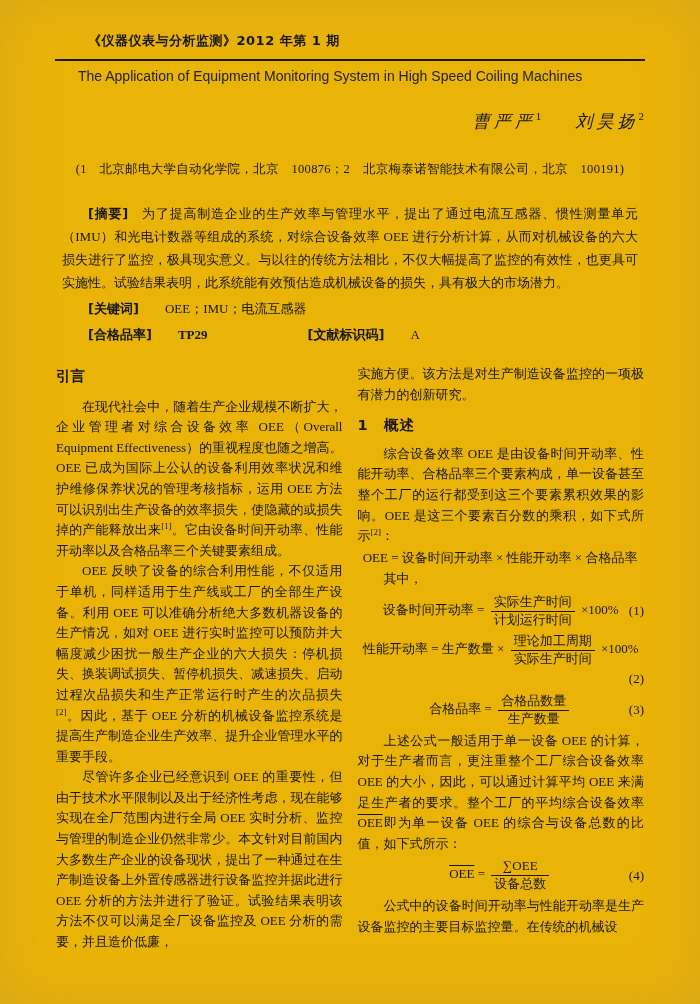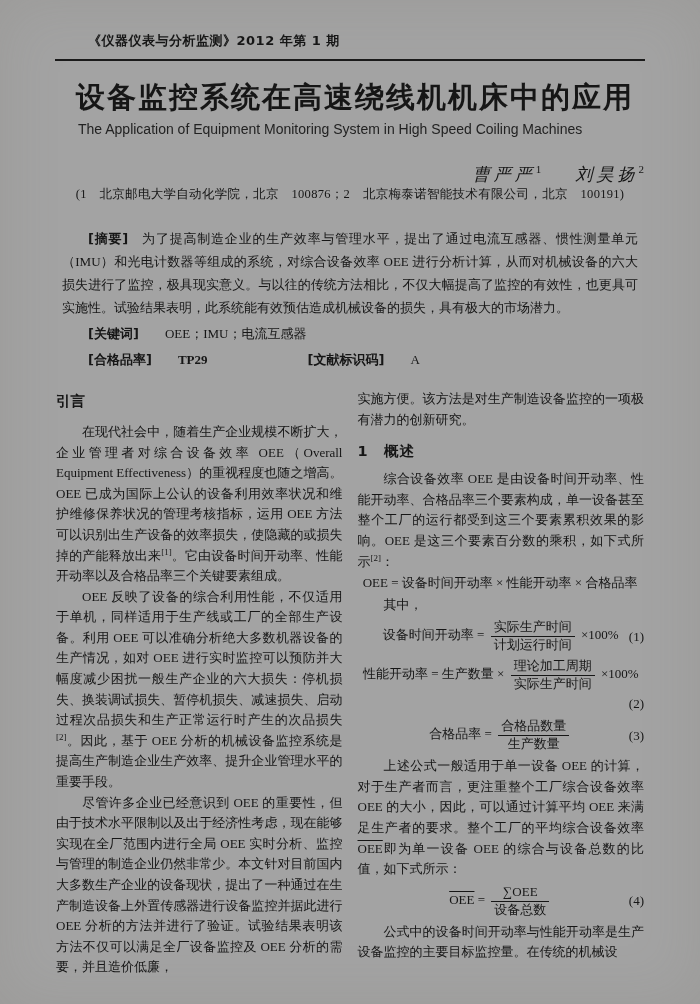--- a/index.html
+++ b/index.html
@@ -5,21 +5,21 @@
   html,body{margin:0;padding:0;}
   body{
     width:700px;height:1004px;
     background:#e9e8e4;
     font-family:"Liberation Serif","DejaVu Serif",serif;
     color:#161616;
   }
   .page{
     position:relative;
     width:700px;height:1004px;
-    background:#a3a3a3;
+    background:#eab308;
     box-shadow:inset 0 0 60px rgba(120,115,105,.18);
     overflow:hidden;
     box-sizing:border-box;
     padding-top:32px;
   }
   .journal-header{
     margin-left:88px;
     font-family:"DejaVu Sans","Liberation Sans",sans-serif;
     font-weight:bold;
     font-size:13px;
@@ -46,20 +46,21 @@
   .authors{
     margin:26px 56px 0 0;
     text-align:right;
     font-size:17px;
     font-style:italic;
     letter-spacing:4px;
   }
   .authors .author{margin-left:26px;}
   .authors sup{font-size:11px;font-style:normal;letter-spacing:0;}
   .affiliation{
+    margin-top:28px;
     text-align:center;
     font-size:12.5px;
     letter-spacing:.3px;
   }
   .front{
     margin:24px 62px 0 62px;
     font-size:13px;
     line-height:23px;
   }
   .abstract{text-align:justify;}
@@ -116,21 +117,20 @@
   .f-no-line{text-align:right;margin:-2px 0 3px 0;}
 </style>
 </head>
 <body>
 
 <div class="page">
 
   <div class="journal-header">《仪器仪表与分析监测》2012 年第 1 期</div>
   <div class="rule"></div>
 
-  <h1 class="title">设备监控系统在高速绕线机机床中的应用</h1>
   <div class="title-en">The Application of Equipment Monitoring System in High Speed Coiling Machines</div>
 
   <div class="authors">
     <span class="author"><span>曹严严</span><sup>1</sup></span>
     <span class="author"><span>刘昊扬</span><sup>2</sup></span>
   </div>
 
   <div class="affiliation">(1　北京邮电大学自动化学院，北京　100876；2　北京梅泰诺智能技术有限公司，北京　100191)</div>
 
   <div class="front">

